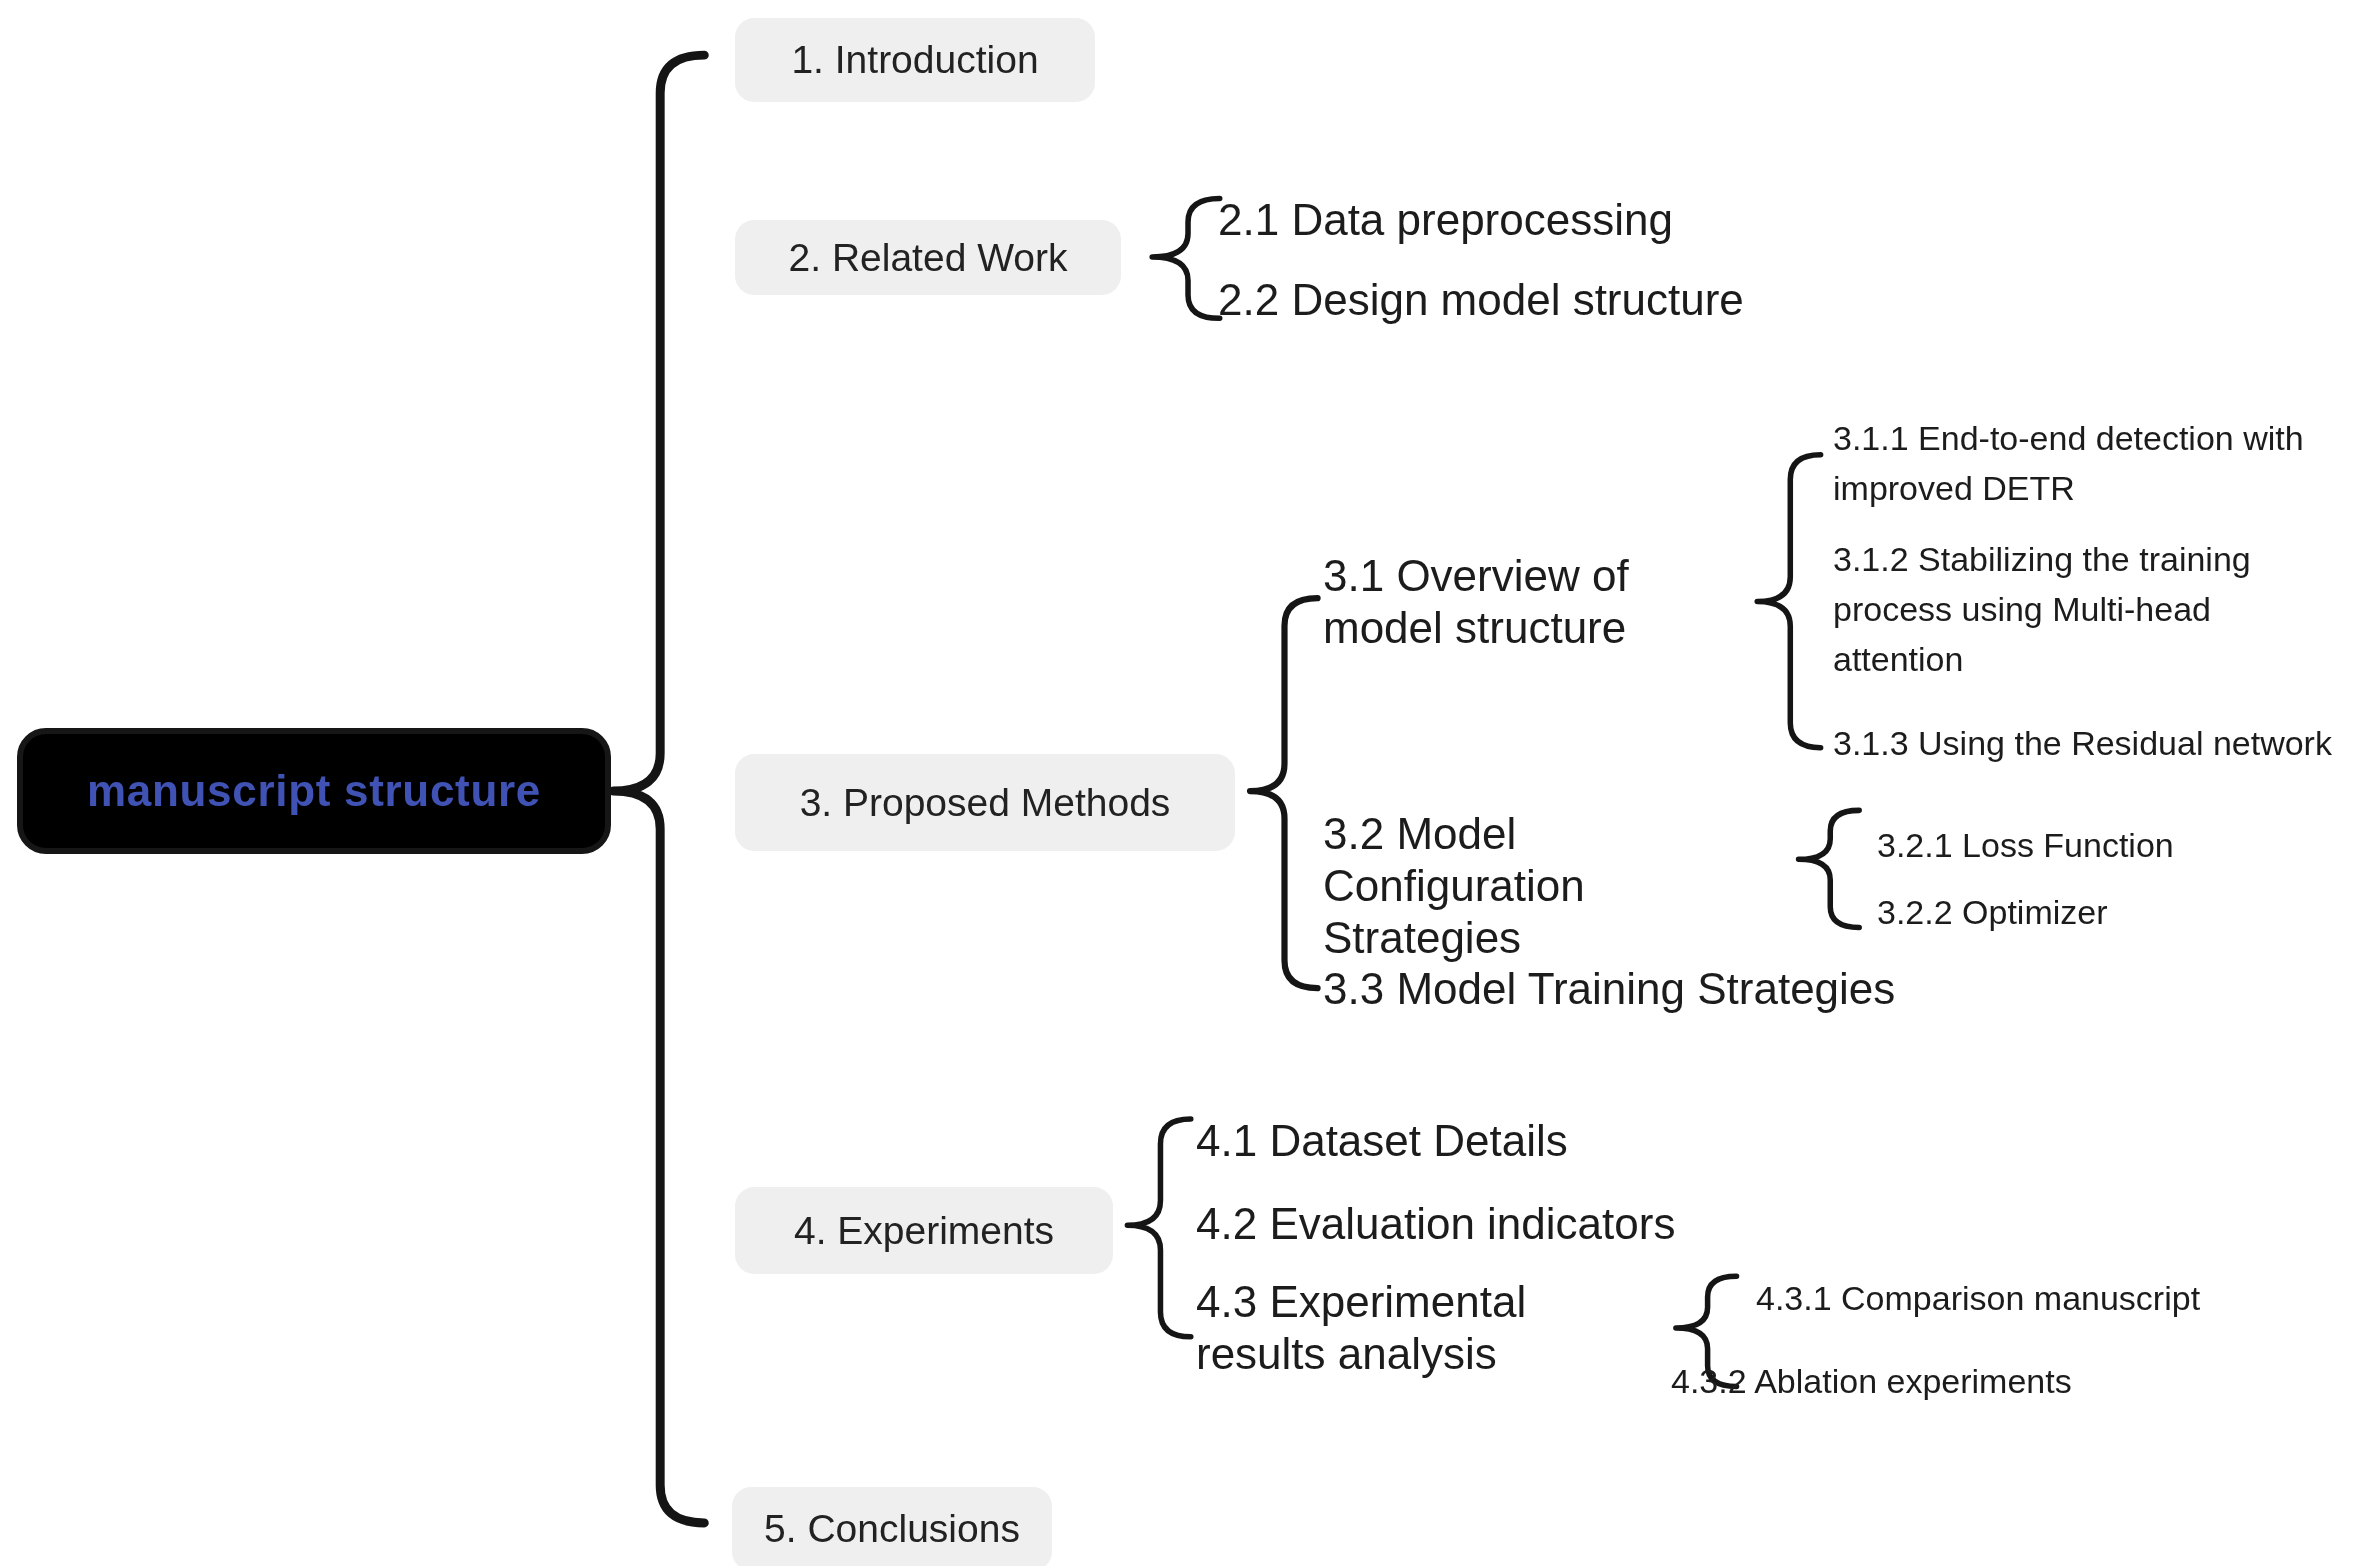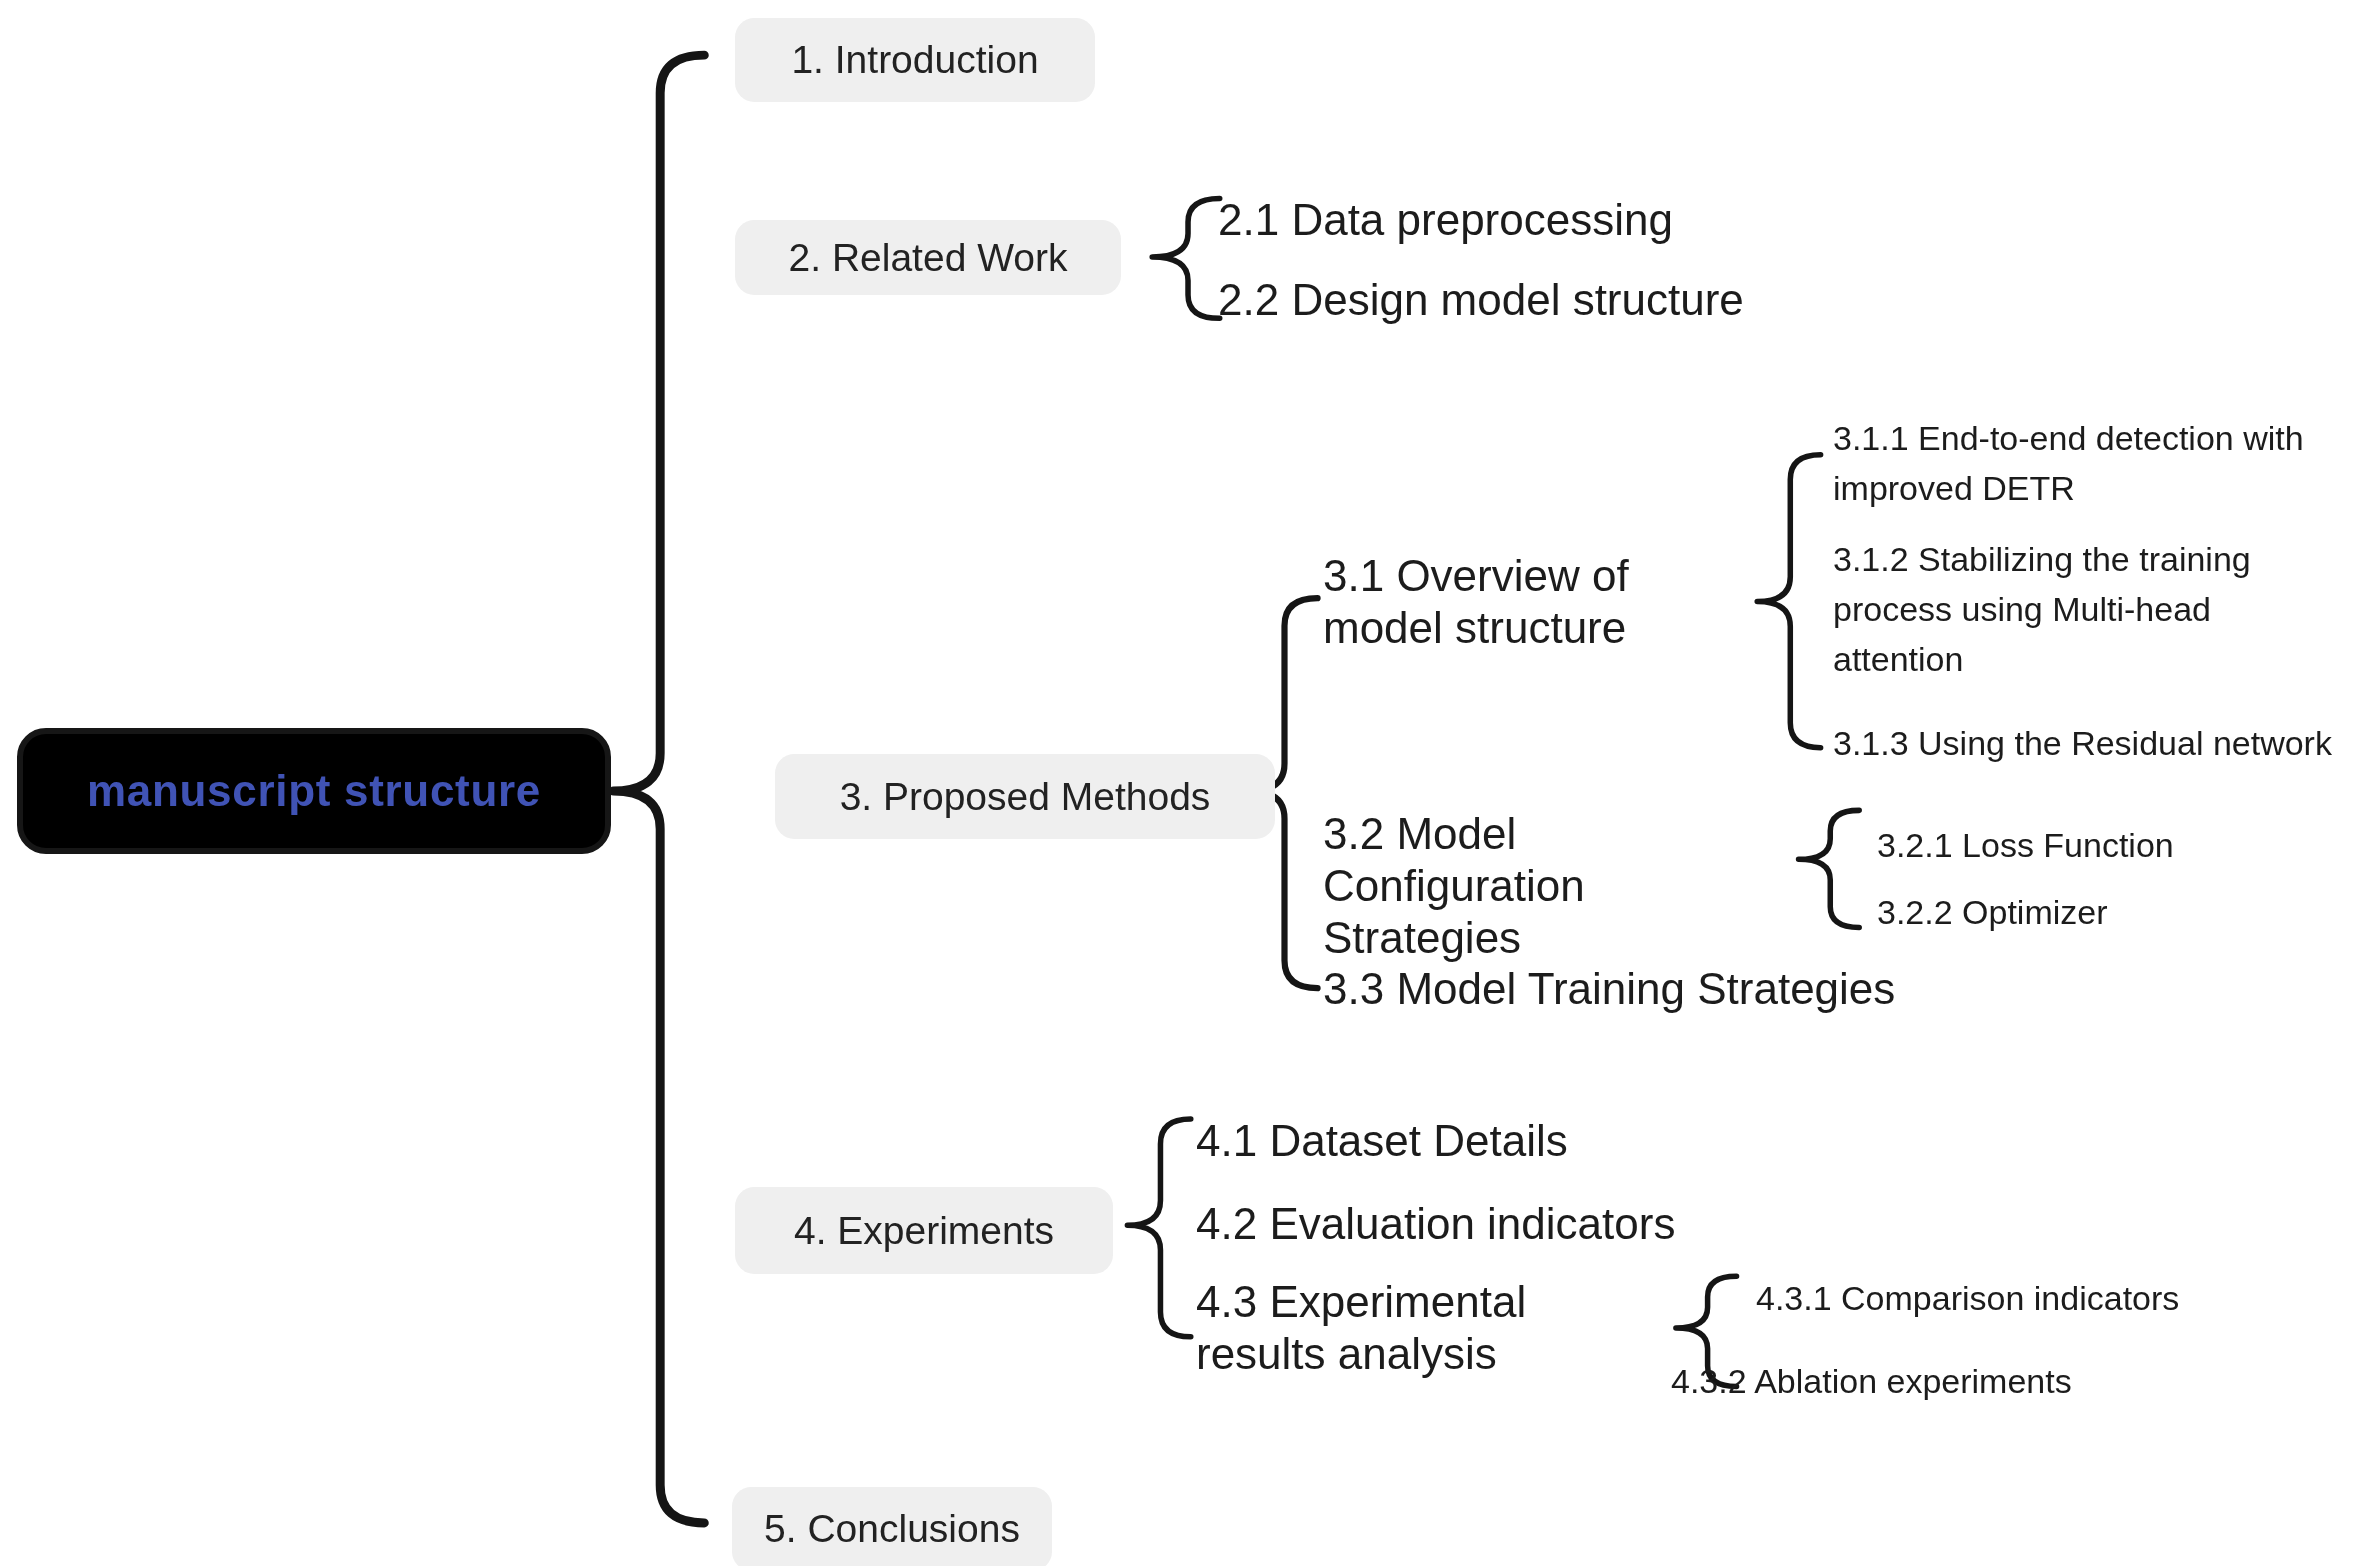--- a/index.html
+++ b/index.html
@@ -62,21 +62,21 @@
   </div>
 
   <div class="section-node" style="left:735px;top:12.4px;width:360px;height:84px;">
     <span class="lbl">1. Introduction</span>
   </div>
 
   <div class="section-node" style="left:735px;top:214px;width:386px;height:75px;">
     <span class="lbl">2. Related Work</span>
   </div>
 
-  <div class="section-node" style="left:775px;top:748px;width:500px;height:85px;">
+  <div class="section-node" style="left:735px;top:748px;width:500px;height:97px;">
     <span class="lbl">3. Proposed Methods</span>
   </div>
 
   <div class="section-node" style="left:735px;top:1181px;width:378px;height:87px;">
     <span class="lbl">4. Experiments</span>
   </div>
 
   <div class="section-node" style="left:732px;top:1481px;width:320px;height:84px;">
     <span class="lbl">5. Conclusions</span>
   </div>
@@ -92,17 +92,17 @@
   <div class="leaf small" style="left:1833px;top:534px;width:482px;">3.1.2 Stabilizing the training process using Multi-head attention</div>
   <div class="leaf small nowrap" style="left:1833px;top:718px;">3.1.3 Using the Residual network</div>
 
   <div class="leaf small nowrap" style="left:1877px;top:805px;margin-top:15px;">3.2.1 Loss Function</div>
   <div class="leaf small nowrap" style="left:1877px;top:887px;">3.2.2 Optimizer</div>
 
   <div class="leaf nowrap" style="left:1196px;top:1115px;">4.1 Dataset Details</div>
   <div class="leaf nowrap" style="left:1196px;top:1198px;">4.2 Evaluation indicators</div>
   <div class="leaf" style="left:1196px;top:1276px;width:441px;">4.3 Experimental results analysis</div>
 
-  <div class="leaf small nowrap" style="left:1756px;top:1273px;">4.3.1 Comparison indicators</div>
+  <div class="leaf small nowrap" style="left:1756px;top:1273px;">4.3.1 Comparison manuscript</div>
   <div class="leaf small nowrap" style="left:1671px;top:1356px;">4.3.2 Ablation experiments</div>
 
 </div>
 
 
 </body></html>

